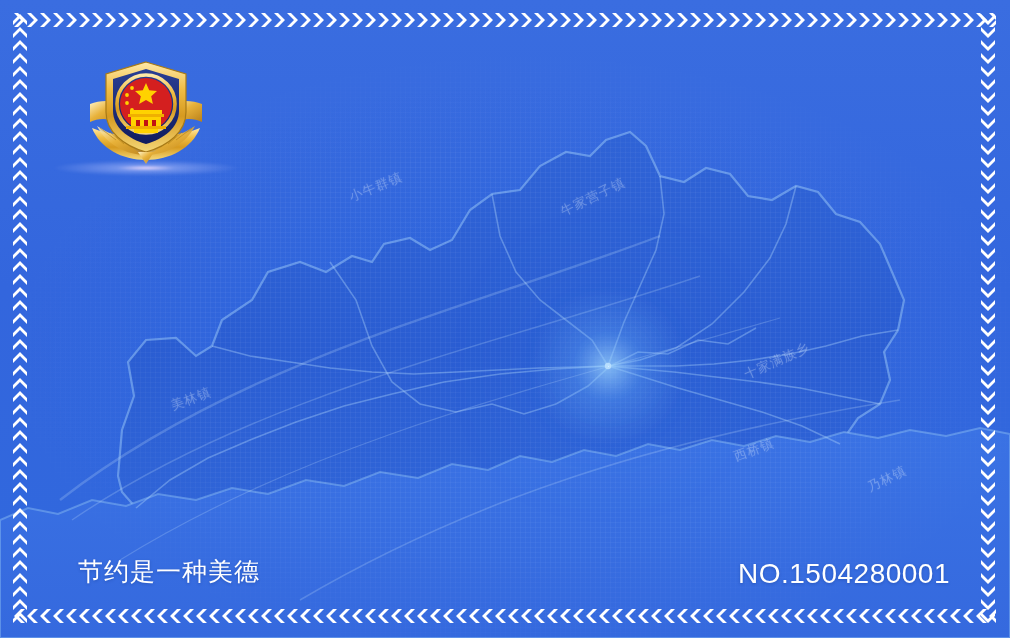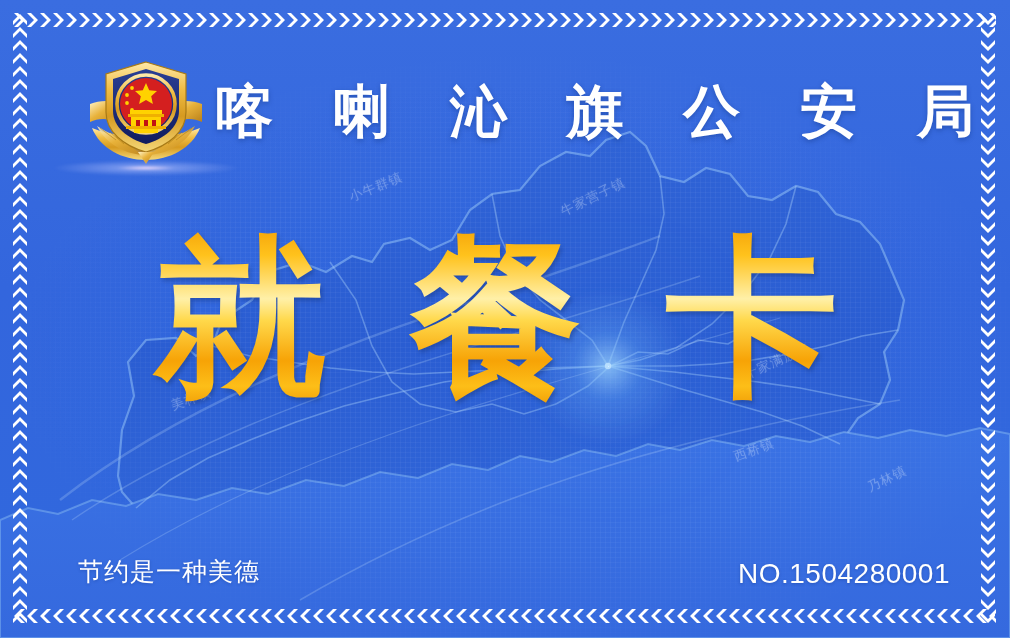--- a/index.html
+++ b/index.html
@@ -357,21 +357,19 @@
         <rect x="44" y="70" width="40" height="3" fill="#f0b000"></rect>
       </g>
 
       <rect x="52" y="73" width="24" height="4" fill="#ffd200"></rect>
 
       <path d="M56,96 L64,108 L72,96 Z" fill="url(#goldB)"></path>
     </svg>
     <div class="badge-flare"></div>
   </div>
 
-  <div class="org-title">喀 喇 沁 旗 公 安 局</div>
-
-  <div class="main-title">就 餐 卡</div>
+
 
   <div class="footer-motto">节约是一种美德</div>
 
   <div class="footer-serial">NO.1504280001</div>
 
 </div>
 
 </body></html>

